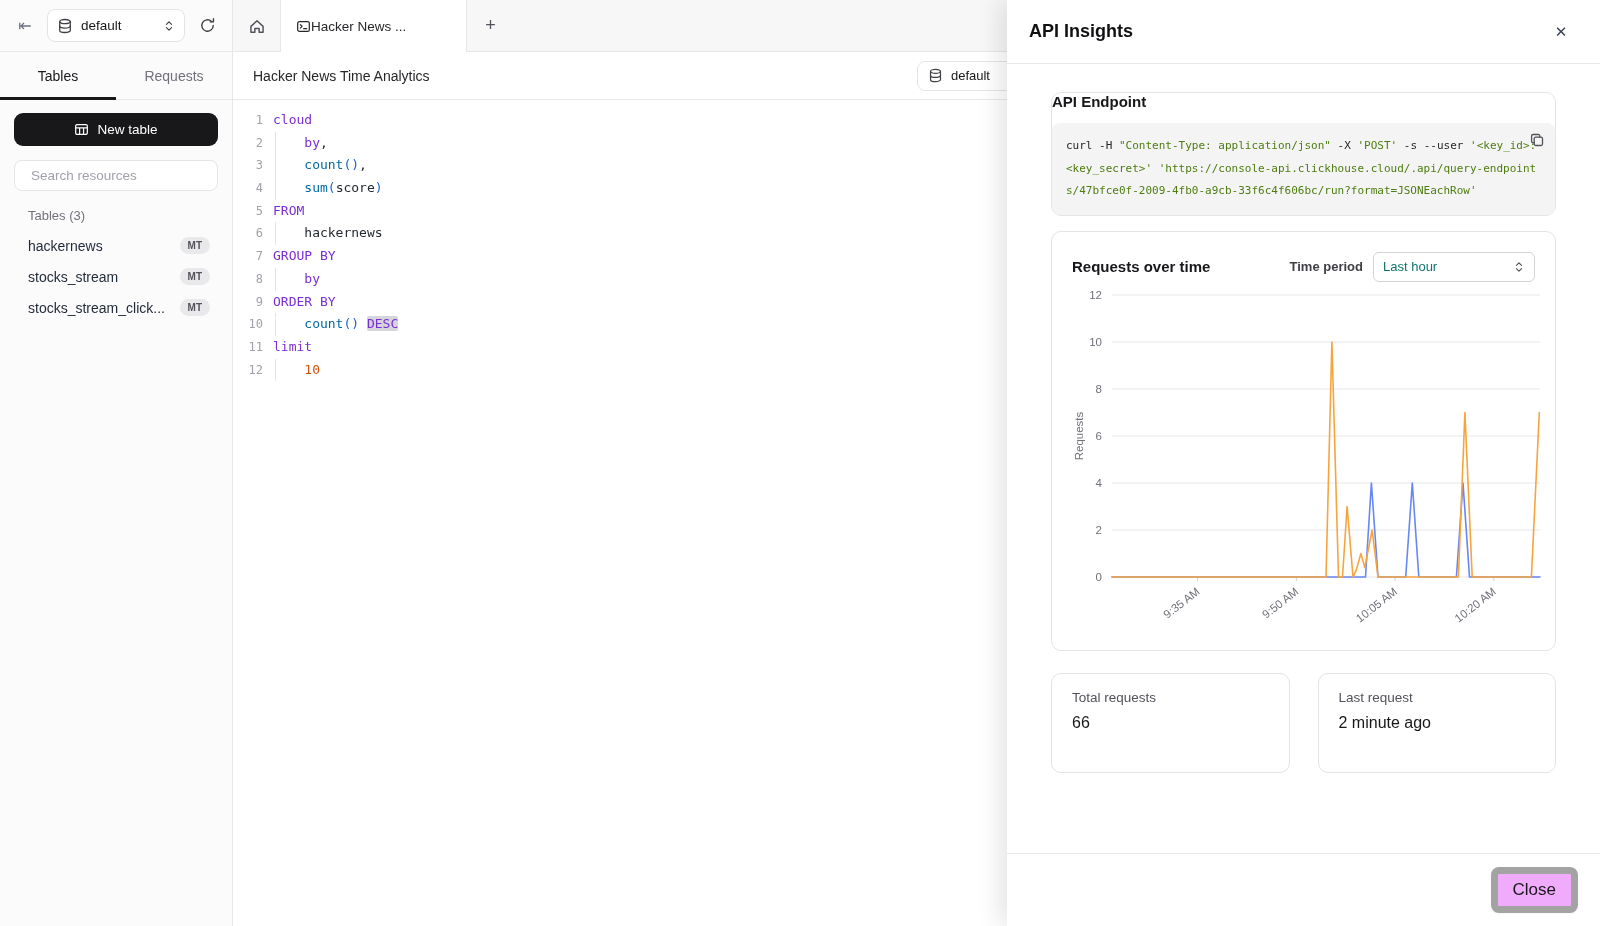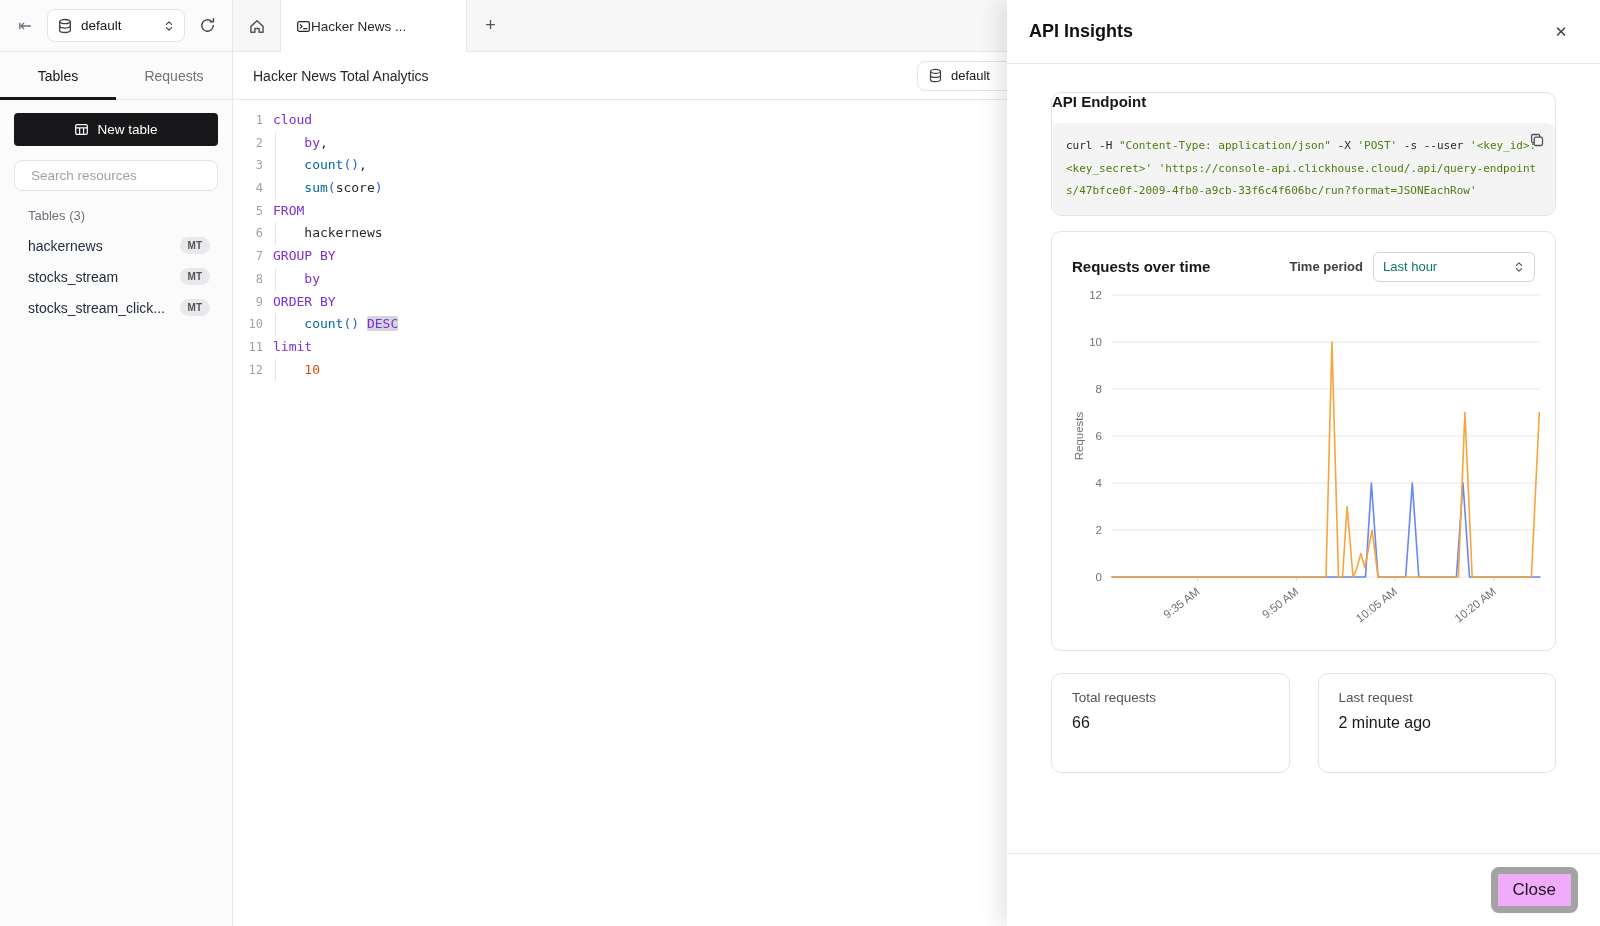--- a/index.html
+++ b/index.html
@@ -15,21 +15,21 @@
   .db-select { flex:1; height:33px; background:#fff; border:1px solid #e4e4e7; border-radius:8px;
                display:flex; align-items:center; gap:8px; padding:0 9px; cursor:pointer; }
   .db-select .lbl { flex:1; font-size:13.5px; color:#18181b; text-align:left; }
   svg.ic { stroke:#3f3f46; fill:none; stroke-width:1.3; stroke-linecap:round; stroke-linejoin:round; }
   .sb-tabs { height:48px; border-bottom:1px solid #e7e7ea; display:flex; }
   .sb-tab { flex:1; display:flex; align-items:center; justify-content:center; font-size:14px; color:#71717a;
             position:relative; cursor:pointer; }
   .sb-tab.active { color:#18181b; }
   .sb-tab.active::after { content:""; position:absolute; left:0; right:0; bottom:-1px; height:3px; background:#18181b; }
   .sb-body { padding:13px 14px; }
-  .new-table-btn { width:100%; height:33px; background:#18181b; color:#fff; border:none; border-radius:4px;
+  .new-table-btn { width:100%; height:33px; background:#18181b; color:#fff; border:none; border-radius:9px;
                    font-size:13.5px; display:flex; align-items:center; justify-content:center; gap:8px; cursor:pointer;
                    font-family:"Liberation Sans",sans-serif; }
   .new-table-btn svg { stroke:#fff; }
   .search-box { margin-top:14px; height:31px; background:#fff; border:1px solid #e4e4e7; border-radius:8px;
                 display:flex; align-items:center; padding:0 9px; gap:7px; }
   .search-box input { border:none; outline:none; flex:1; font-size:13.5px; color:#27272a; background:transparent;
                       font-family:"Liberation Sans",sans-serif; }
   .search-box input::placeholder { color:#a1a1aa; }
   .section-label { margin:17px 0 7px 14px; font-size:13px; color:#71717a; }
   .tbl-item { height:31px; display:flex; align-items:center; padding:0 8px 0 14px; border-radius:6px; cursor:pointer; }
@@ -184,21 +184,21 @@
             <path d="M8.2 10.3h3.2"></path>
         </svg>
         <span class="tab-label">Hacker News ...</span>
       </div>
       <button class="plus-btn">
         <span>+</span>
       </button>
     </div>
 
     <div class="main-header">
-      <div class="doc-title">Hacker News Total Analytics</div>
+      <div class="doc-title">Hacker News Time Analytics</div>
       <div class="db-chip">
         <svg class="ic" width="15" height="15" viewBox="0 0 16 16">
           <ellipse cx="8" cy="3.6" rx="5.3" ry="2.1"></ellipse>
           <path d="M2.7 3.6v8.8c0 1.2 2.4 2.1 5.3 2.1s5.3-.9 5.3-2.1V3.6"></path>
           <path d="M2.7 8c0 1.2 2.4 2.1 5.3 2.1S13.3 9.2 13.3 8"></path>
         </svg>
         <span>default</span>
       </div>
     </div>
 

